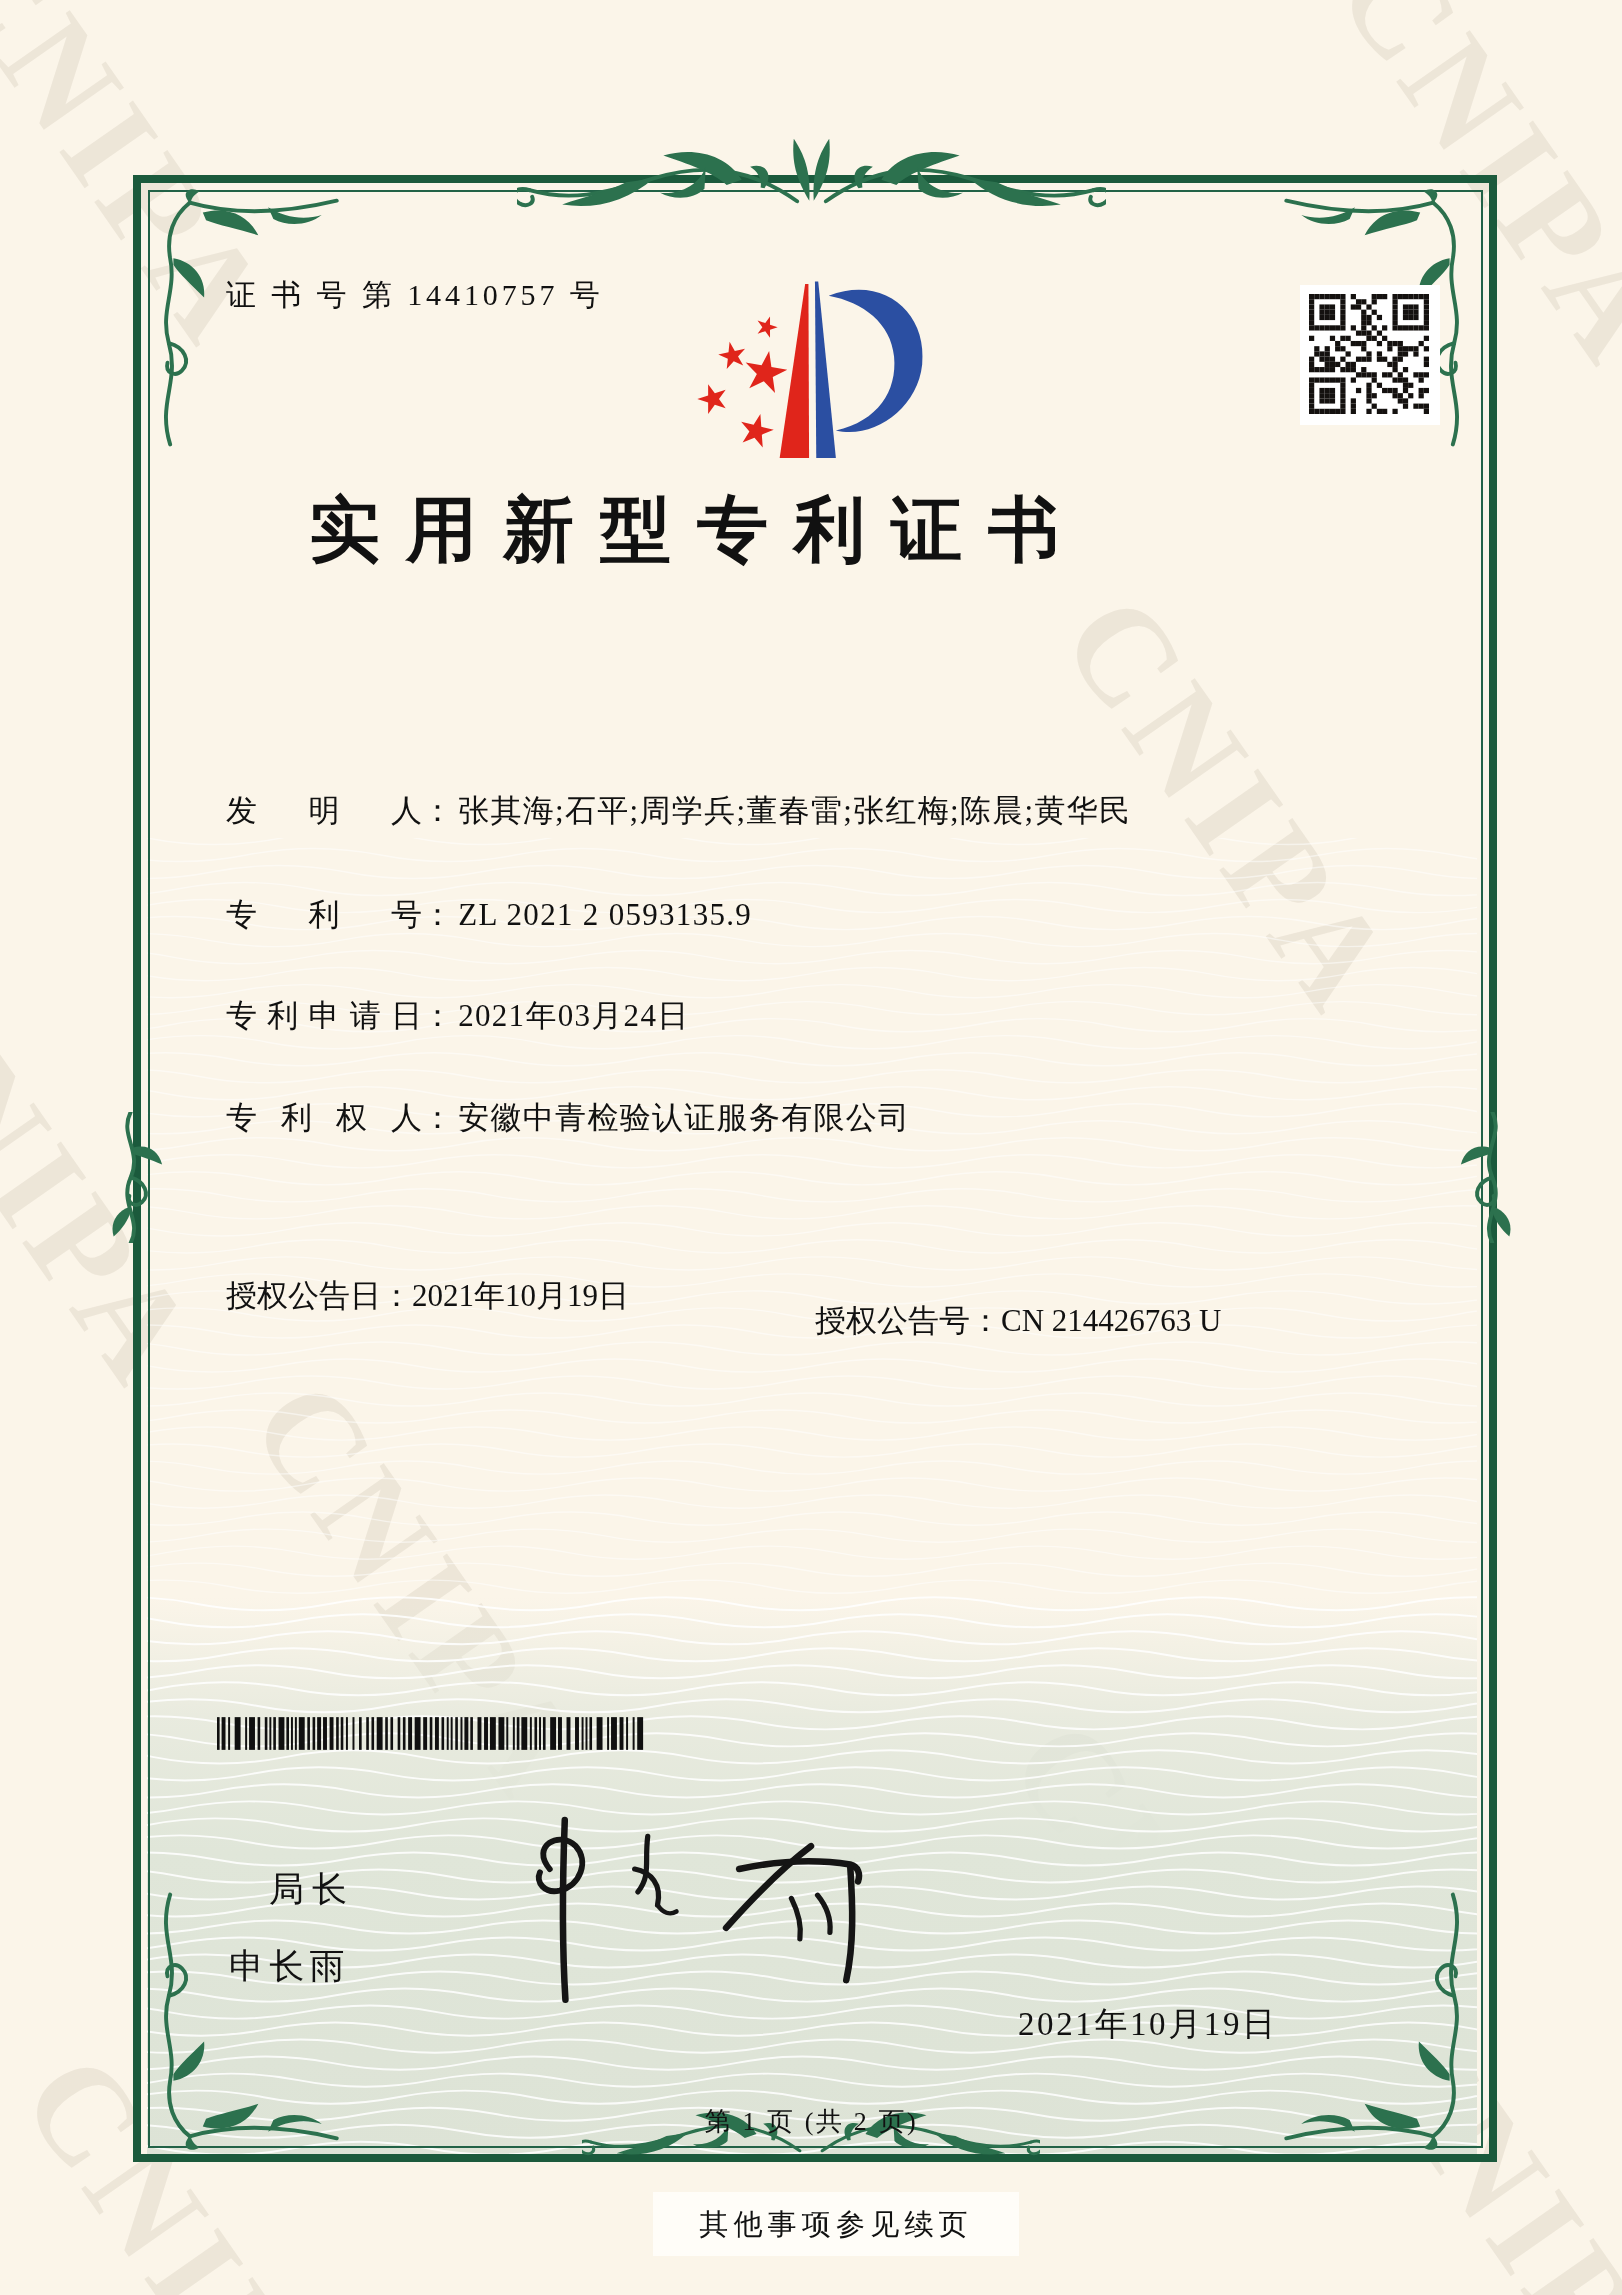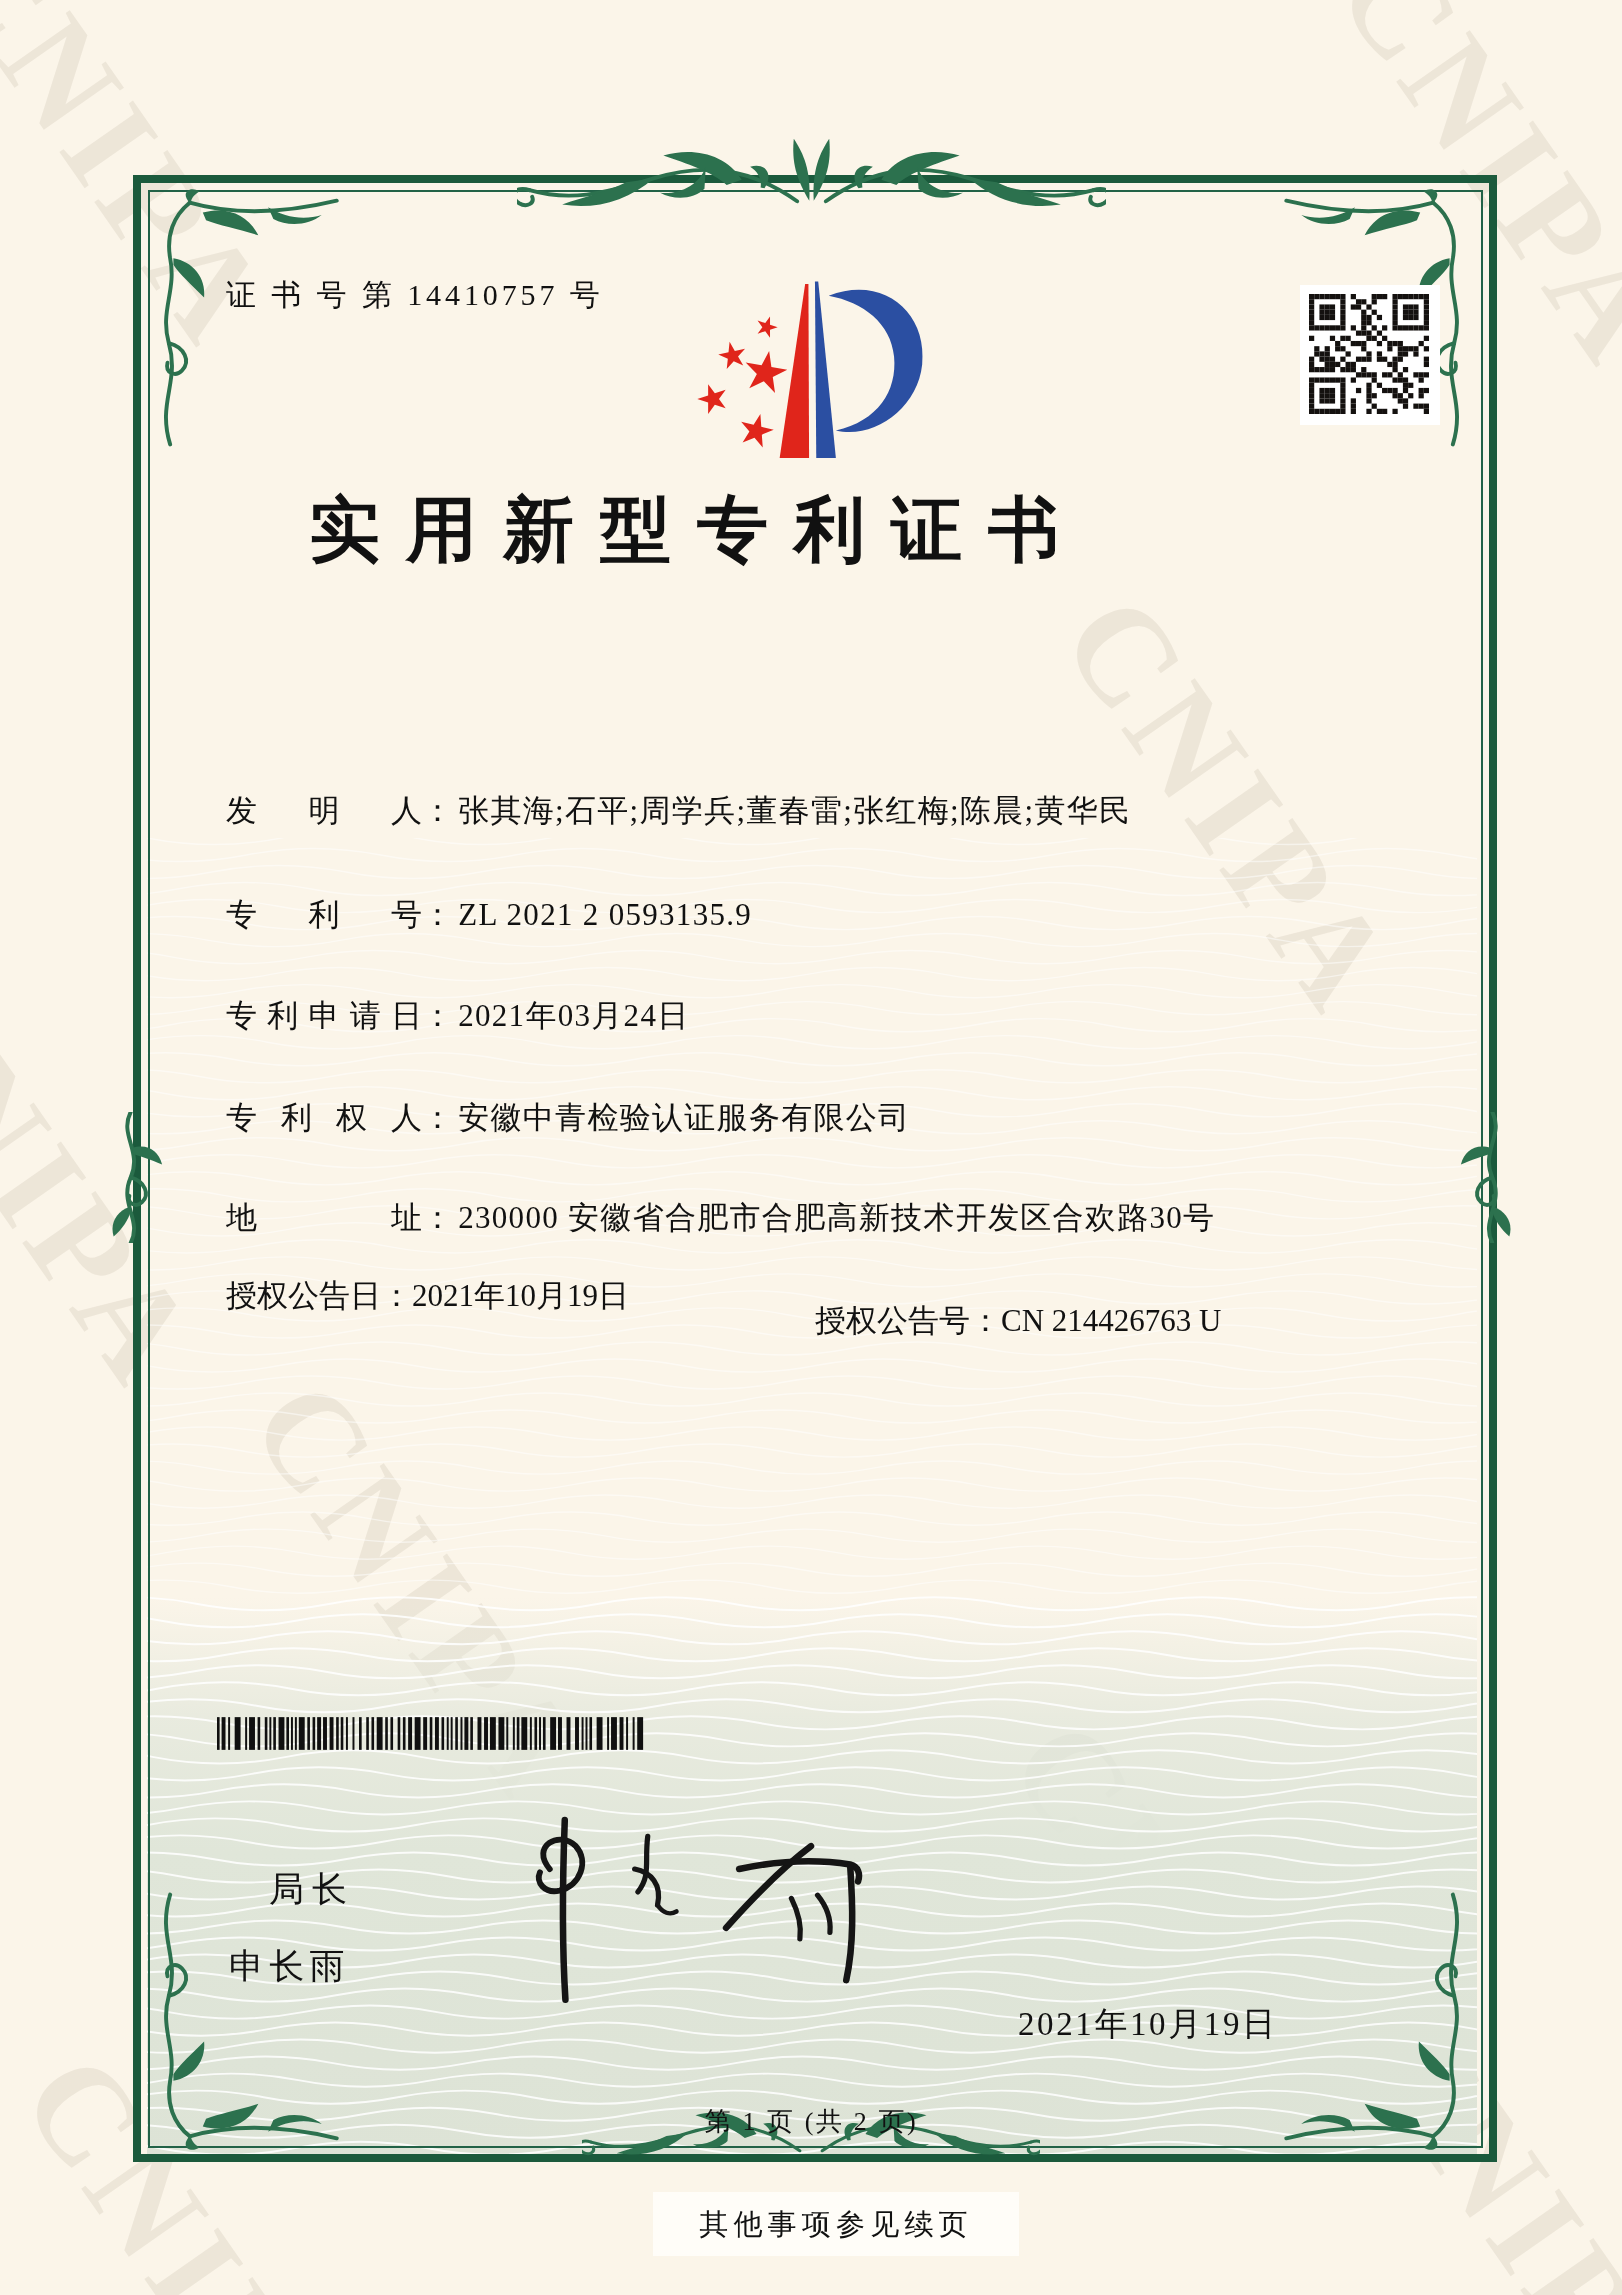--- a/index.html
+++ b/index.html
@@ -532,23 +532,20 @@
   </div>
   <div class="field-row" style="top:894px;">
     <span class="field-label">专利号</span><span class="field-colon">：</span><span class="field-value">ZL 2021 2 0593135.9</span>
   </div>
   <div class="field-row" style="top:995px;">
     <span class="field-label">专利申请日</span><span class="field-colon">：</span><span class="field-value">2021年03月24日</span>
   </div>
   <div class="field-row" style="top:1097px;">
     <span class="field-label">专利权人</span><span class="field-colon">：</span><span class="field-value">安徽中青检验认证服务有限公司</span>
   </div>
-  <div class="field-row" style="top:1197px;">
-    <span class="field-label">地址</span><span class="field-colon">：</span><span class="field-value">230000 安徽省合肥市合肥高新技术开发区合欢路30号</span>
-  </div>
 
   <div class="grant-row">
     <span class="grant-group g1">
       <span>授权公告日</span><span>：</span><span>2021年10月19日</span>
     </span>
     <span class="grant-group g2">
       <span>授权公告号</span><span>：</span><span>CN 214426763 U</span>
     </span>
   </div>
 

